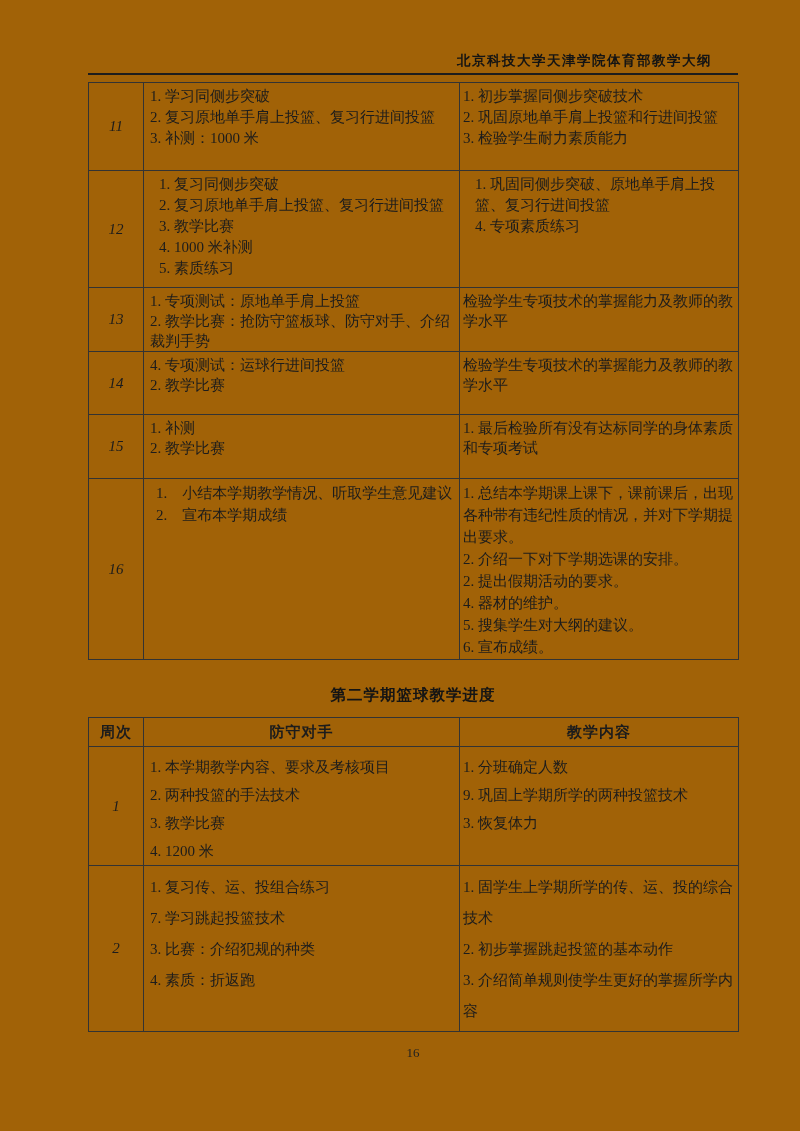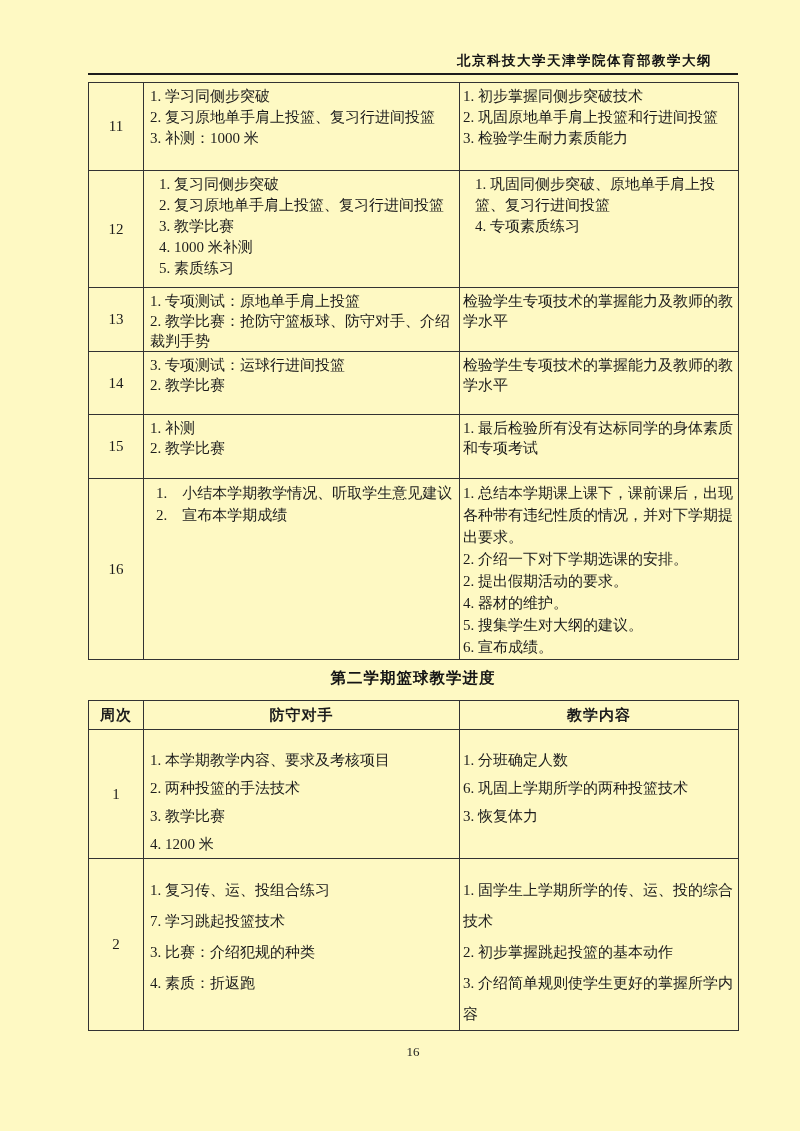--- a/index.html
+++ b/index.html
@@ -1,21 +1,21 @@
 <!DOCTYPE html>
 <html><head>
 <meta charset="utf-8">
 <style>
   * { box-sizing: border-box; }
   html, body { margin: 0; padding: 0; background: #ffffff; }
   .page {
     position: relative;
     width: 800px;
     height: 1131px;
-    background: #fef9c3;
+    background: #a16207;
     font-family: "Liberation Serif", "DejaVu Serif", serif;
     color: #1a1a1a;
     overflow: hidden;
   }
   .content { margin-left: 88px; width: 650px; }
 
   .doc-header {
     padding-top: 52px;
     text-align: right;
     padding-right: 26px;
@@ -42,58 +42,59 @@
     border: 1px solid #333333;
     vertical-align: top;
     overflow: hidden;
     padding: 0;
   }
   .week-cell {
     text-align: center;
     vertical-align: middle;
     font-size: 15px;
     padding: 2px;
+    font-style: italic;
   }
   .content-cell { padding: 3px 5px 0 6px; margin-top: 16px; }
   .task-cell { padding: 3px 4px 0 3px; margin-left: 47px; }
   .indent { padding-left: 15px; }
   .indent16 { padding-left: 12px; }
 
   .t1 { margin-top: 7px; }
   .t1 .line { line-height: 21px; }
   tr.h88  { height: 88px; }
   tr.h117 { height: 117px; }
   tr.h63  { height: 63px; }
   tr.h64  { height: 64px; }
   tr.h181 { height: 181px; }
   tr.h63 .line, tr.h64 .line { line-height: 20px; }
   tr.h181 .line { line-height: 22px; }
 
   .t2-title {
-    margin-top: 8px;
+    margin-top: 25px;
     text-align: center;
     font-weight: bold;
     font-size: 15.5px;
     letter-spacing: 1px;
     color: #141414;
   }
   .t2 { margin-top: 11px; }
   .t2 th {
     height: 29px;
     vertical-align: middle;
     text-align: center;
     font-size: 15px;
     font-weight: bold;
     letter-spacing: 1px;
   }
   tr.t2r1 { height: 115px; }
   tr.t2r2 { height: 166px; }
   tr.t2r1 .line { line-height: 28px; }
   tr.t2r2 .line { line-height: 31px; }
-  .t2 .content-cell, .t2 .task-cell { padding-top: 16px; }
+  .t2 .content-cell, .t2 .task-cell { padding-top: 6px; }
 
   .page-footer {
     margin-top: 13px;
     text-align: center;
     font-size: 13px;
     color: #222222;
   }
 </style>
 </head>
 <body>
@@ -146,21 +147,21 @@
               <div class="line">1. 专项测试：原地单手肩上投篮</div>
               <div class="line">2. 教学比赛：抢防守篮板球、防守对手、介绍裁判手势</div>
             </td>
           <td class="task-cell">
               <div class="line">检验学生专项技术的掌握能力及教师的教学水平</div>
             </td>
         </tr>
         <tr class="h63">
           <td class="week-cell">14</td>
           <td class="content-cell">
-              <div class="line">3. 专项测试：运球行进间投篮</div>
+              <div class="line">4. 专项测试：运球行进间投篮</div>
               <div class="line">2. 教学比赛</div>
             </td>
           <td class="task-cell">
               <div class="line">检验学生专项技术的掌握能力及教师的教学水平</div>
             </td>
         </tr>
         <tr class="h64">
           <td class="week-cell">15</td>
           <td class="content-cell">
               <div class="line">1. 补测</div>
@@ -207,21 +208,21 @@
         <tr class="t2r1">
           <td class="week-cell">1</td>
           <td class="content-cell">
               <div class="line">1. 本学期教学内容、要求及考核项目</div>
               <div class="line">2. 两种投篮的手法技术</div>
               <div class="line">3. 教学比赛</div>
               <div class="line">4. 1200 米</div>
             </td>
           <td class="task-cell">
               <div class="line">1. 分班确定人数</div>
-              <div class="line">6. 巩固上学期所学的两种投篮技术</div>
+              <div class="line">9. 巩固上学期所学的两种投篮技术</div>
               <div class="line">3. 恢复体力</div>
             </td>
         </tr>
         <tr class="t2r2">
           <td class="week-cell">2</td>
           <td class="content-cell">
               <div class="line">1. 复习传、运、投组合练习</div>
               <div class="line">7. 学习跳起投篮技术</div>
               <div class="line">3. 比赛：介绍犯规的种类</div>
               <div class="line">4. 素质：折返跑</div>

